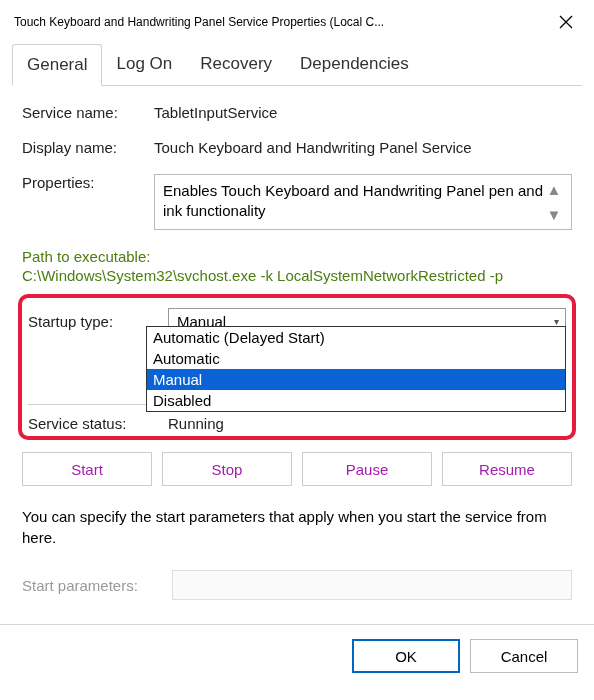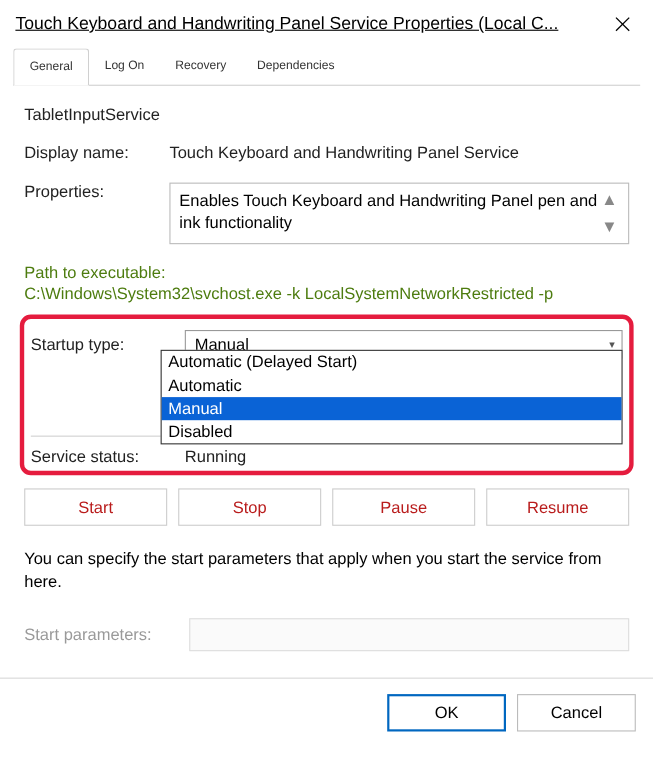--- a/index.html
+++ b/index.html
@@ -1,44 +1,44 @@
 <!DOCTYPE html>
 <html><head>
   <meta charset="utf-8">
   <style>
     * { box-sizing: border-box; margin: 0; padding: 0; font-family: "Segoe UI", Tahoma, sans-serif; font-size: 15px; }
     body { width: 594px; height: 700px; background: #fff; overflow: hidden; }
     .window { width: 594px; height: 700px; position: relative; }
     .titlebar { display: flex; align-items: center; height: 44px; padding-left: 14px; }
-    .titlebar-title { flex: 1; font-size: 16px; text-decoration: underline; }
+    .titlebar-title { flex: 1; font-size: 12px; }
     .close-btn { width: 56px; height: 44px; display: flex; align-items: center; justify-content: center; font-size: 16px; cursor: pointer; }
     .content { padding: 0 12px; }
     .tabs { display: flex; border-bottom: 1px solid #d0d0d0; position: relative; }
-    .tab { padding: 10px 14px 10px 14px; color: #333; cursor: pointer; font-size: 11px; }
+    .tab { padding: 10px 14px 10px 14px; color: #333; cursor: pointer; font-size: 17px; }
     .tab.active { border: 1px solid #d0d0d0; border-bottom: 1px solid #fff; margin-bottom: -1px; background: #fff; border-radius: 3px 3px 0 0; }
     .panel { padding: 18px 10px 0 10px; }
     .row { display: flex; margin-bottom: 18px; }
     .label-col { width: 132px; color: #222; }
     .value-col { flex: 1; color: #222; }
     .desc-box { flex: 1; border: 1px solid #bbb; padding: 6px 8px; min-height: 56px; display: flex; align-items: stretch; }
     .desc-text { flex: 1; line-height: 1.35; }
     .desc-scroll { width: 18px; display: flex; flex-direction: column; justify-content: space-between; align-items: center; color: #888; font-size: 10px; }
     .path-block { margin-bottom: 10px; color: #4d7c0f; }
     .path-line2 { margin-top: 2px; }
     .highlight-box { border: 4px solid #e51c3e; border-radius: 10px; padding: 8px 6px 4px 6px; margin: 6px -4px -2px -4px; position: relative; }
     .startup-row { display: flex; align-items: center; height: 30px; }
     .combo { flex: 1; border: 1px solid #999; height: 26px; display: flex; align-items: center; padding: 0 8px; position: relative; background: #fff; }
     .combo-arrow { position: absolute; right: 6px; font-size: 10px; color: #555; }
     .dropdown { position: absolute; top: 28px; left: 124px; right: 6px; border: 1px solid #333; background: #fff; z-index: 10; }
     .dropdown-item { padding: 2px 6px; cursor: pointer; }
     .dropdown-item.selected { background: #0a63d6; color: #fff; }
     .hr-line { border: none; border-top: 1px solid #d0d0d0; margin-top: 68px; margin-bottom: 10px; }
     .status-row { display: flex; }
     .button-row { display: flex; gap: 10px; margin: 14px 0 20px 0; }
-    .svc-btn { flex: 1; height: 34px; border: 1px solid #ccc; background: #fff; color: #b91c1c; cursor: default; display: flex; align-items: center; justify-content: center; }
+    .svc-btn { flex: 1; height: 34px; border: 1px solid #ccc; background: #fff; color: #a21caf; cursor: default; display: flex; align-items: center; justify-content: center; }
     .hint-text { line-height: 1.4; margin-bottom: 22px; }
     .params-row { display: flex; align-items: center; margin-bottom: 24px; }
     .params-label { width: 150px; color: #9a9a9a; }
     .params-input { flex: 1; height: 30px; border: 1px solid #ddd; background: #fafafa; padding: 0 6px; color: #999; }
     .dialog-hr { border: none; border-top: 1px solid #d8d8d8; margin: 0 -12px; }
     .dialog-btn-row { display: flex; justify-content: flex-end; gap: 10px; padding: 14px 4px 0 0; }
     .dlg-btn { width: 108px; height: 34px; border: 1px solid #bbb; background: #fff; display: flex; align-items: center; justify-content: center; cursor: pointer; }
     .dlg-btn.default { border: 2px solid #0067c0; }
     .dlg-btn.disabled { color: #9a9a9a; border-color: #ddd; cursor: default; }
   </style>
@@ -57,20 +57,21 @@
   </div>
   <div class="content">
     <div class="tabs">
       <div class="tab active">General</div>
       <div class="tab">Log On</div>
       <div class="tab">Recovery</div>
       <div class="tab">Dependencies</div>
     </div>
     <div class="panel">
       <div class="row">
+        <div class="label-col">Service name:</div>
         <div class="value-col">TabletInputService</div>
       </div>
       <div class="row">
         <div class="label-col">Display name:</div>
         <div class="value-col">Touch Keyboard and Handwriting Panel Service</div>
       </div>
       <div class="row">
         <div class="label-col">Properties:</div>
         <div class="desc-box">
           <div class="desc-text">Enables Touch Keyboard and Handwriting Panel pen and ink functionality</div>

